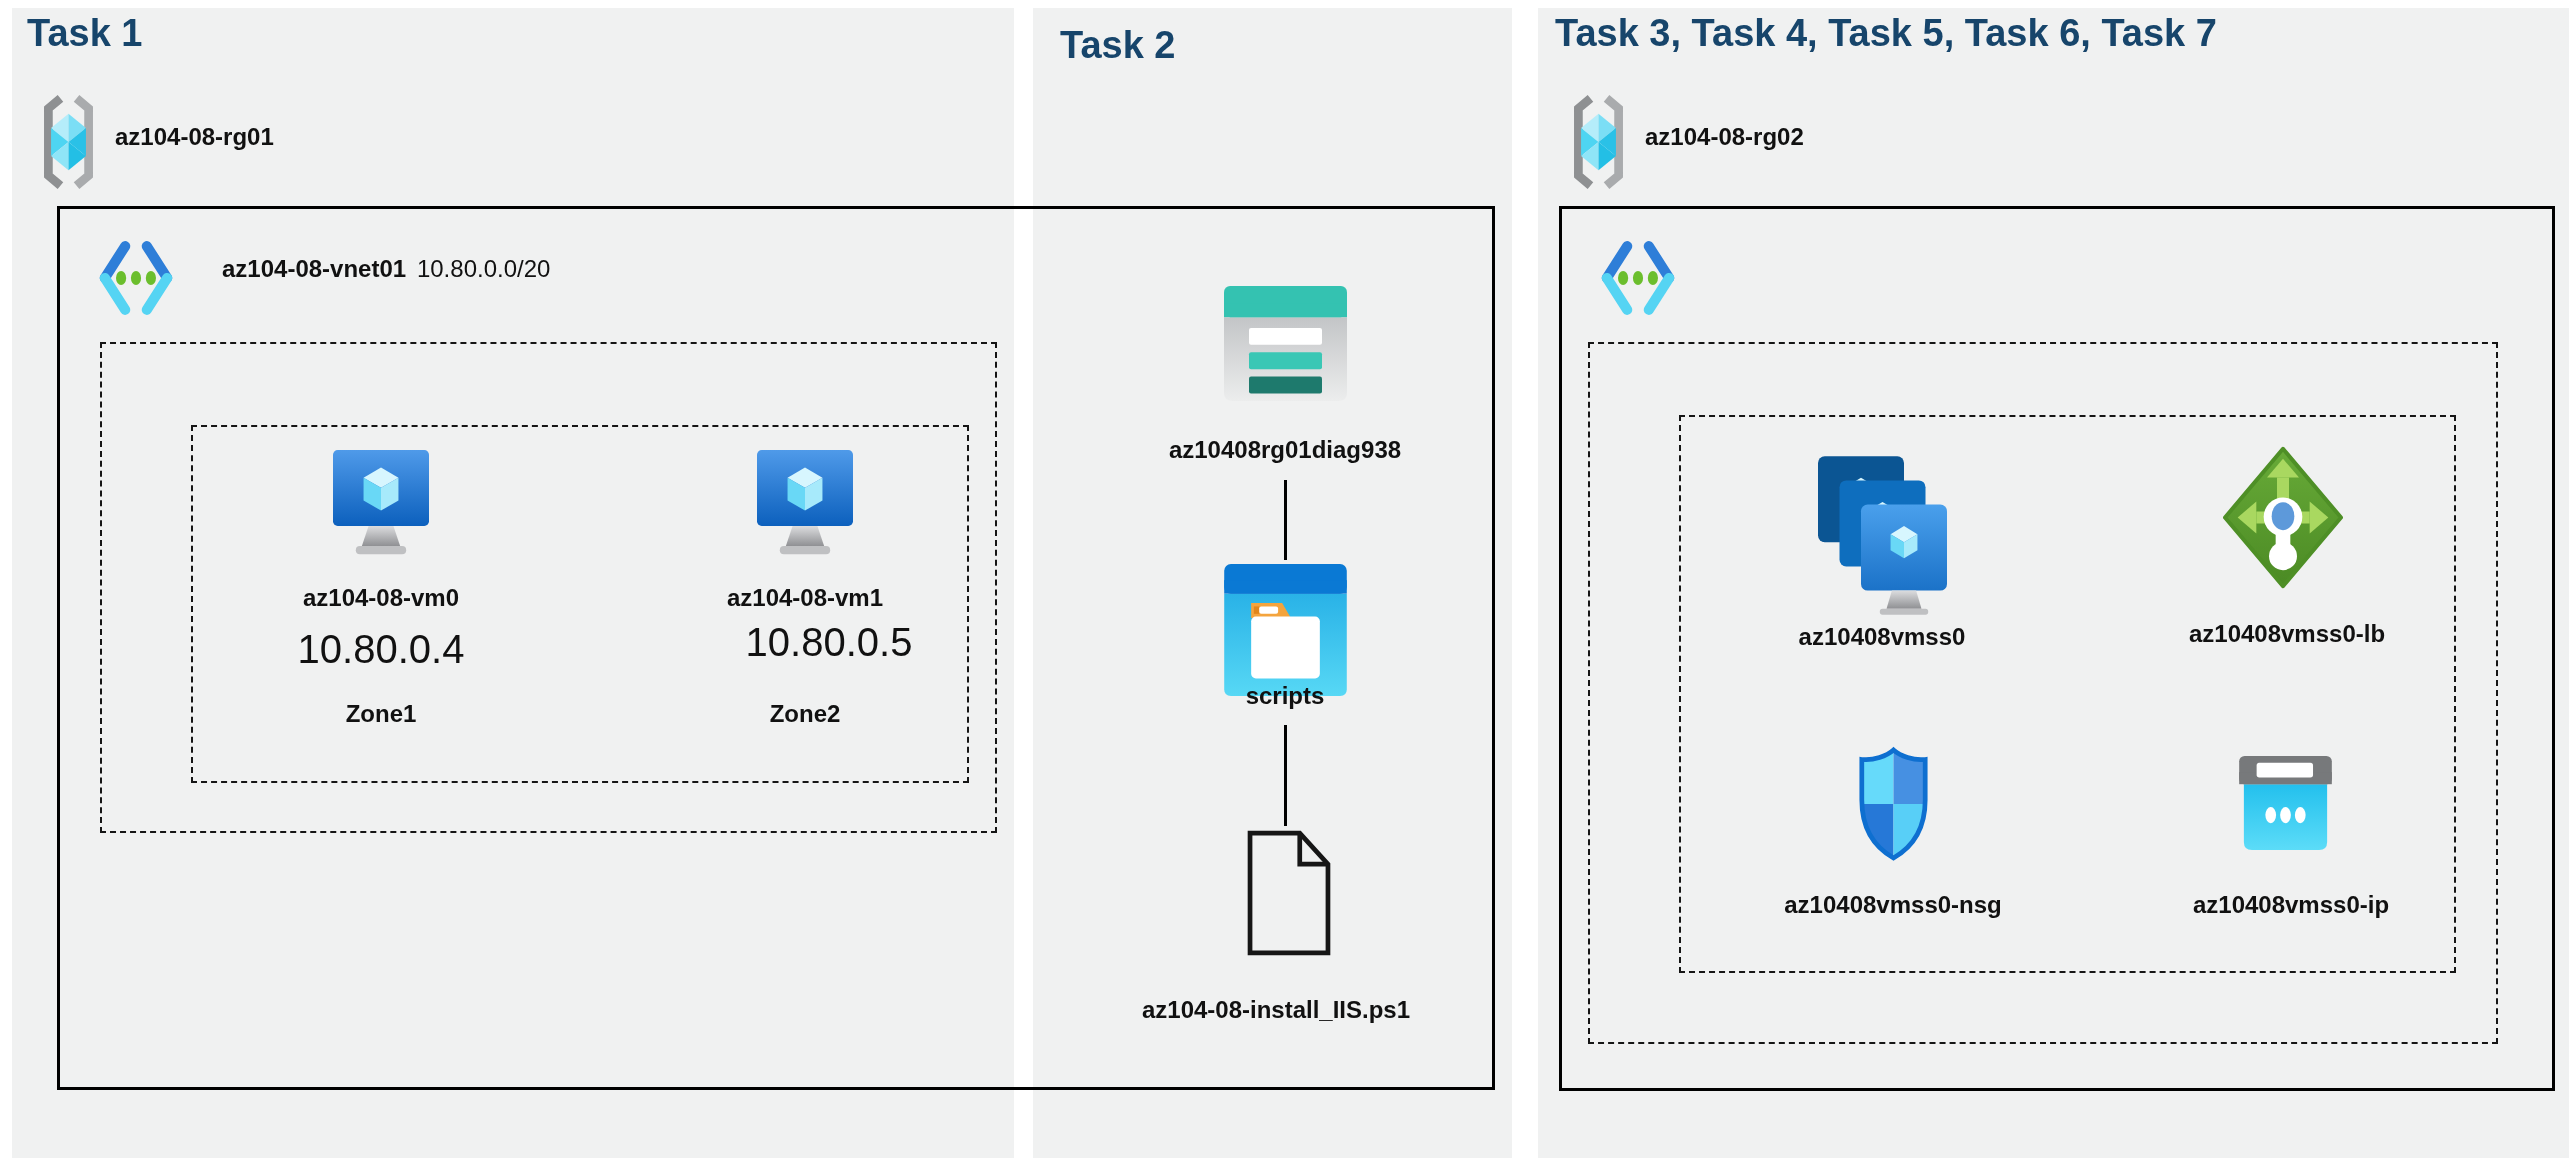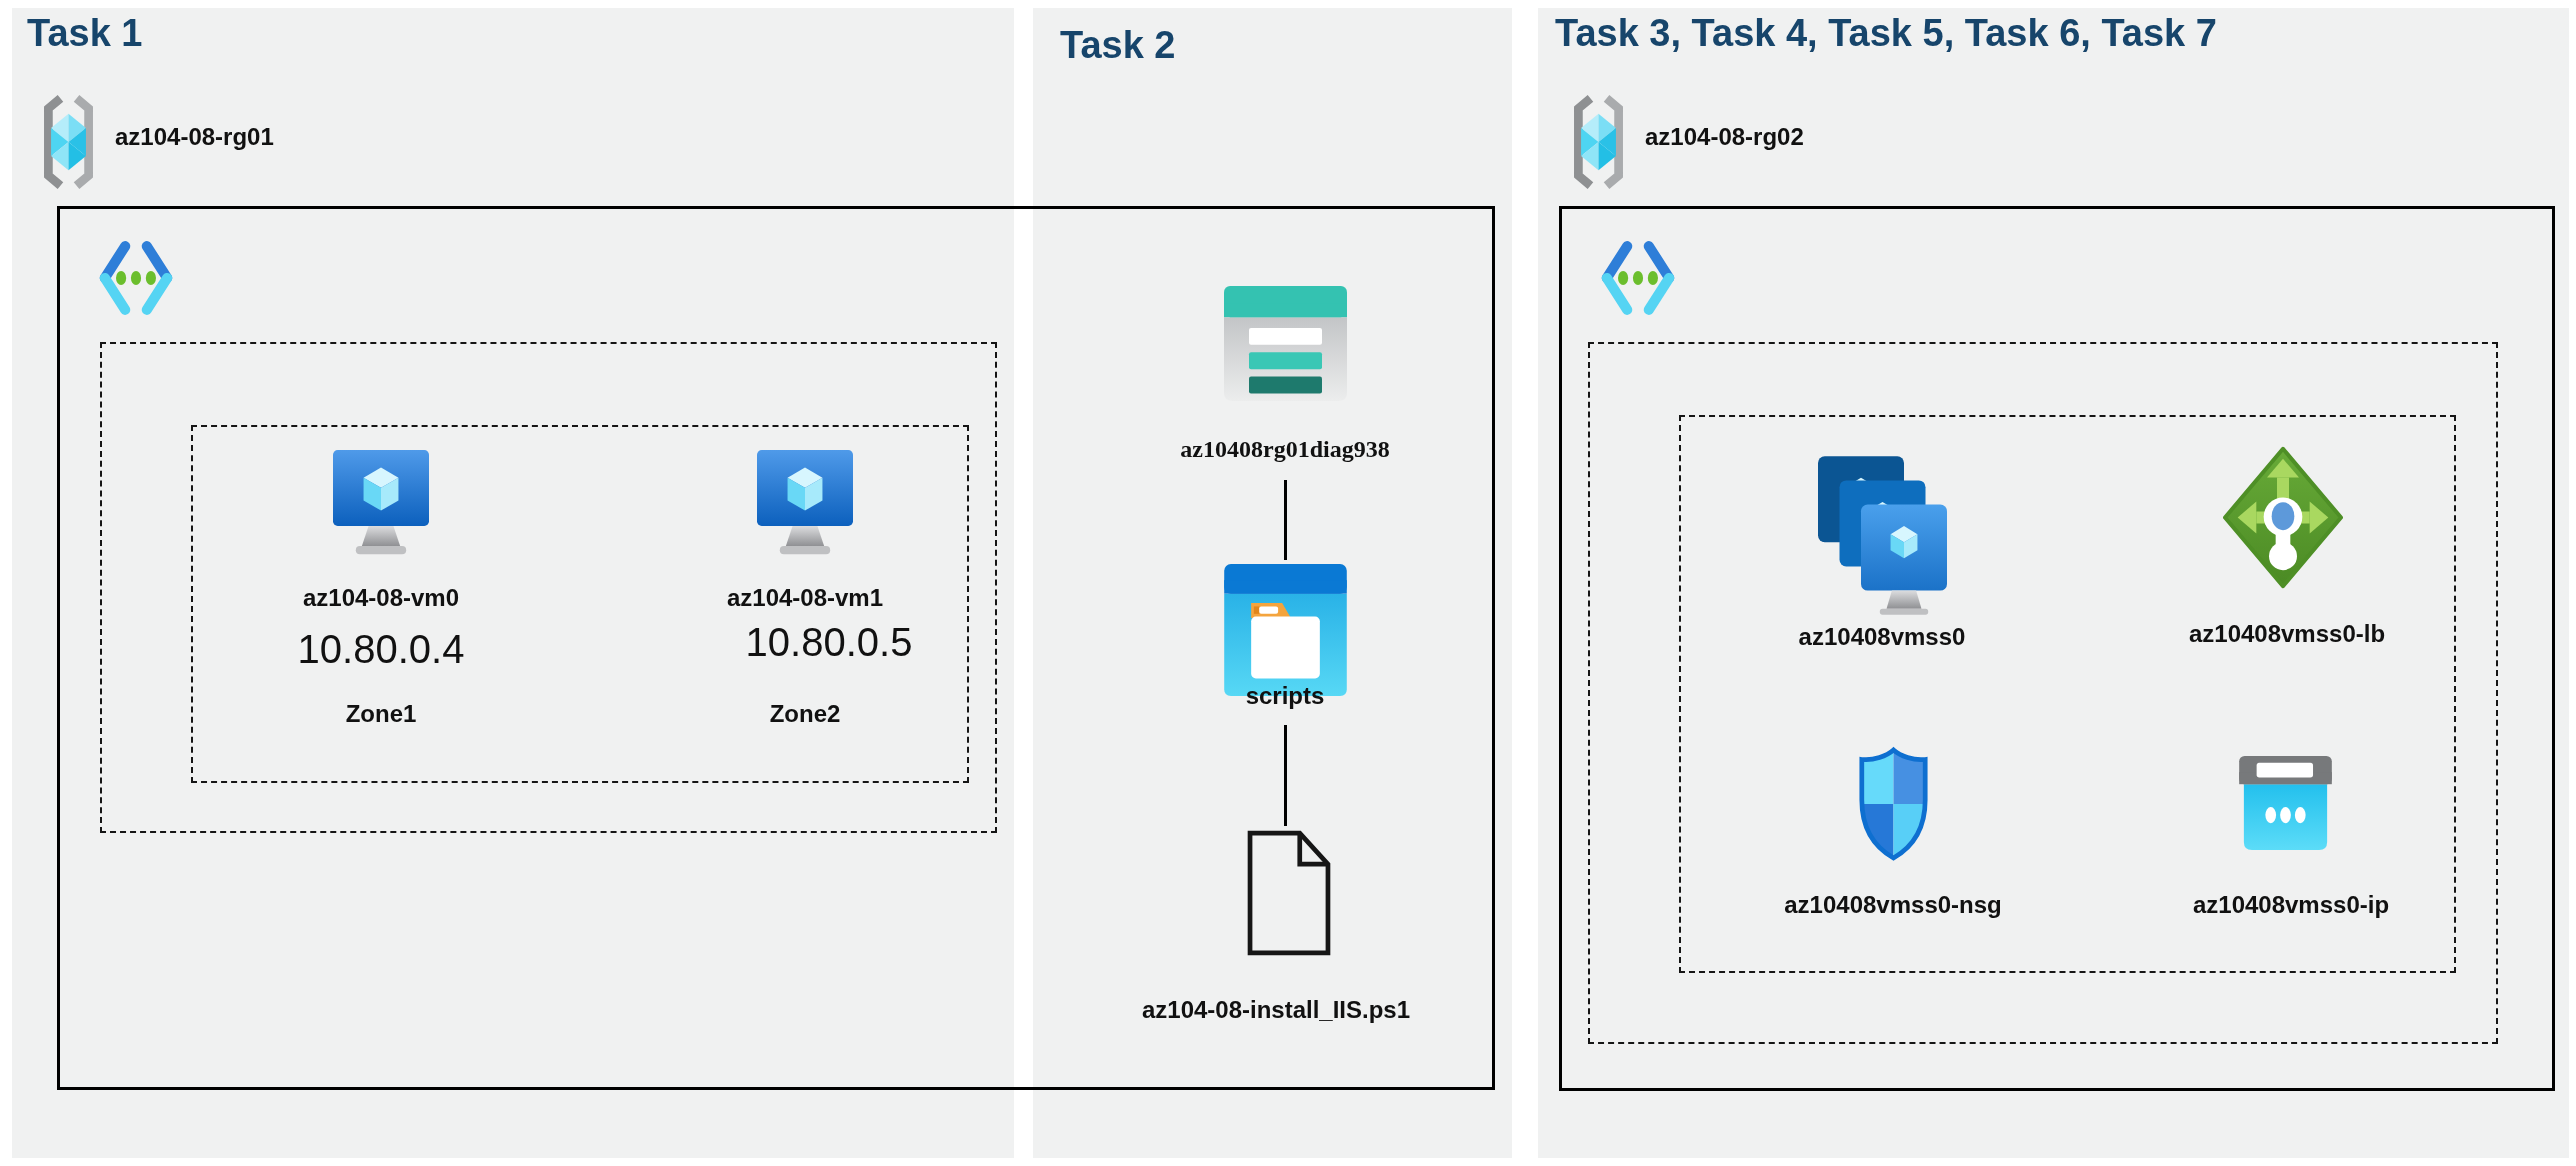--- a/index.html
+++ b/index.html
@@ -79,20 +79,23 @@
 
   <svg class="icon" style="left:94px;top:240px;" width="84" height="76" viewBox="0 0 124 112">
     <line x1="46" y1="9" x2="16" y2="56" stroke="#2e7ed8" stroke-width="15" stroke-linecap="round"></line>
     <line x1="16" y1="56" x2="46" y2="103" stroke="#55d4f3" stroke-width="15" stroke-linecap="round"></line>
     <line x1="78" y1="9" x2="108" y2="56" stroke="#2e7ed8" stroke-width="15" stroke-linecap="round"></line>
     <line x1="108" y1="56" x2="78" y2="103" stroke="#55d4f3" stroke-width="15" stroke-linecap="round"></line>
     <ellipse cx="40" cy="56" rx="7.5" ry="10.5" fill="#6bbe2d"></ellipse>
     <ellipse cx="62" cy="56" rx="7.5" ry="10.5" fill="#6bbe2d"></ellipse>
     <ellipse cx="84" cy="56" rx="7.5" ry="10.5" fill="#6bbe2d"></ellipse>
   </svg>
+  <div class="lbl" style="left:222px;top:255px;">
+    <span>az104-08-vnet01</span><span class="cidr">10.80.0.0/20</span>
+  </div>
 
   <div class="dashbox" style="left:100px;top:342px;width:897px;height:491px;"></div>
   <div class="dashbox" style="left:191px;top:425px;width:778px;height:358px;"></div>
 
   <svg class="icon" style="left:333px;top:450px;" width="96" height="109" viewBox="0 0 143 162">
     <rect x="0" y="0" width="143" height="113" rx="7" fill="url(#monGrad)"></rect>
     <g transform="translate(71.5,60)">
       <polygon points="0,-34 26,-19 0,-4 -26,-19" fill="#d7f6fe"></polygon>
       <polygon points="-26,-19 0,-4 0,30 -26,15" fill="#69d8f6"></polygon>
       <polygon points="26,-19 0,-4 0,30 26,15" fill="#a7eafb"></polygon>
@@ -121,21 +124,21 @@
   <div class="hdr" style="left:1060px;top:24px;">Task 2</div>
 
   <svg class="icon" style="left:1224px;top:286px;" width="123" height="115" viewBox="0 0 182 170">
     <path d="M0,46 H182 V158 Q182,170 170,170 H12 Q0,170 0,158 Z" fill="url(#storGrad)"></path>
     <rect x="0" y="0" width="182" height="46" rx="9" fill="#34c2b1"></rect>
     <rect x="0" y="26" width="182" height="20" fill="#34c2b1"></rect>
     <rect x="37" y="62" width="108" height="25" rx="3" fill="#ffffff"></rect>
     <rect x="37" y="98" width="108" height="25" rx="3" fill="#3ac7b5"></rect>
     <rect x="37" y="134" width="108" height="25" rx="3" fill="#1e7a6d"></rect>
   </svg>
-  <div class="lbl ctr" style="left:1285px;top:436px;font-family:Liberation Serif, serif;">az10408rg01diag938</div>
+  <div class="lbl ctr" style="left:1285px;top:436px;">az10408rg01diag938</div>
 
   <div class="conn" style="left:1284px;top:480px;height:80px;"></div>
 
   <svg class="icon" style="left:1224px;top:564px;" width="123" height="132" viewBox="0 0 182 196">
     <path d="M0,44 H182 V186 Q182,196 172,196 H10 Q0,196 0,186 Z" fill="url(#scriptsGrad)"></path>
     <rect x="0" y="0" width="182" height="44" rx="10" fill="#0a79d4"></rect>
     <rect x="0" y="24" width="182" height="20" fill="#0a79d4"></rect>
     <polygon points="40,58 86,58 99,80 40,80" fill="#f4a43d"></polygon>
     <rect x="40" y="78" width="102" height="92" rx="7" fill="#ffffff"></rect>
     <rect x="44" y="63" width="8" height="11" fill="#e0861c"></rect>

